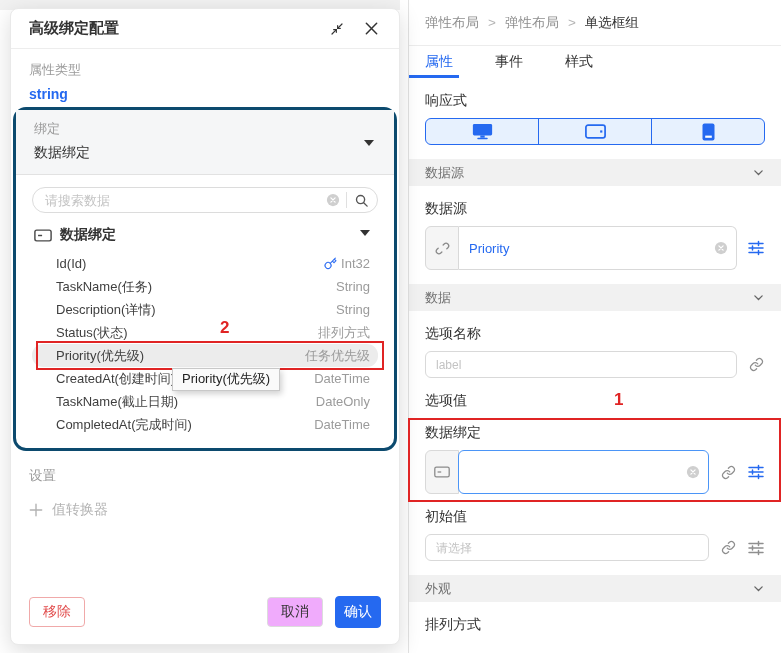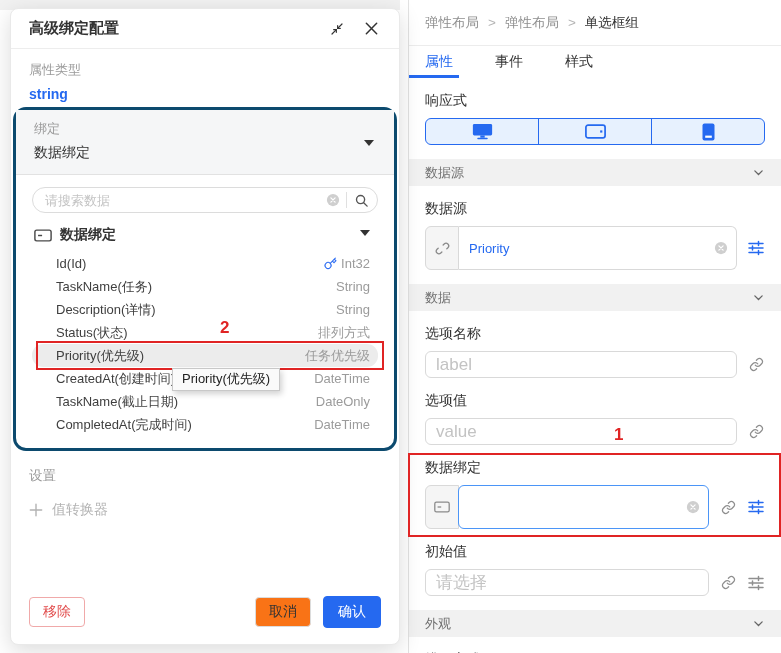--- a/index.html
+++ b/index.html
@@ -47,41 +47,41 @@
   .tree-row { position:relative; display:flex; align-items:center; height:23px; padding:0 8px 0 24px; font-size:13px; color:#3f3f3f; cursor:pointer; }
   .tree-row .row-type { margin-left:auto; color:#9b9b9b; display:flex; align-items:center; gap:4px; }
   .tree-row.hl { background:#ececec; border-radius:11px; }
 
   .settings-label { margin-top:16px; font-size:13.5px; color:#9a9a9a; }
   .add-converter { display:flex; align-items:center; gap:9px; margin-top:16px; color:#b3b3b3; font-size:14px; cursor:pointer; }
 
   .dlg-footer { position:absolute; left:0; right:0; bottom:0; display:flex; align-items:center; padding:14px 18px 16px; }
   .btn { font-size:14px; border-radius:4px; cursor:pointer; font-family:inherit; }
   .btn-remove { padding:5px 13px; background:#fff; border:1px solid #f0a9a9; color:#e14b4b; }
-  .btn-cancel { margin-left:auto; padding:5px 13px; background:#f97316; border:1px solid #dcdcdc; color:#333; }
-  .btn-confirm { margin-left:12px; padding:6px 14px; background:#2569f0; border:1px solid #2569f0; color:#fff; }
+  .btn-cancel { margin-left:auto; padding:5px 13px; background:#f0abfc; border:1px solid #dcdcdc; color:#333; }
+  .btn-confirm { margin-left:12px; padding:6px 8px; background:#2569f0; border:1px solid #2569f0; color:#fff; }
 
   
   .panel { position:absolute; left:408px; top:0; width:373px; height:653px; background:#fff; border-left:1px solid #e2e2e2; }
   .breadcrumb { height:46px; display:flex; align-items:center; gap:9px; padding:0 16px; border-bottom:1px solid #ececec; font-size:13.5px; }
   .bc-item { color:#8f8f8f; cursor:pointer; }
   .bc-item.current { color:#333; }
   .bc-sep { color:#b5b5b5; }
   .tabs { position:relative; display:flex; gap:42px; height:32px; align-items:center; padding:0 16px; }
   .tab { font-size:14px; color:#333; cursor:pointer; }
   .tab.active { color:#2569f0; }
   .tab-underline { position:absolute; left:0; bottom:0; width:50px; height:3px; background:#2569f0; }
   .fld-label { margin:14px 16px 8px; font-size:14px; color:#333; }
   .segmented { display:flex; height:27px; margin:8px 16px 14px; border:1px solid #2569f0; background:#e7f1fe; border-radius:6px; overflow:hidden; }
   .segment { flex:1; display:flex; align-items:center; justify-content:center; cursor:pointer; }
   .segment + .segment { border-left:1px solid #2569f0; }
   .sec-head { display:flex; align-items:center; height:27px; background:#f1f1f1; padding:0 16px; font-size:13px; color:#6f6f6f; cursor:pointer; }
   .sec-head .chev { margin-left:auto; }
   .fld-row { display:flex; align-items:center; gap:10px; margin:0 16px 14px; }
-  .txt-input { flex:1; height:27px; border:1px solid #d9d9d9; border-radius:6px; padding:0 10px; font-size:17px; color:#333; outline:none; font-family:inherit; min-width:0; }
+  .txt-input { flex:1; height:27px; border:1px solid #d9d9d9; border-radius:6px; padding:0 10px; font-size:12px; color:#333; outline:none; font-family:inherit; min-width:0; }
   .txt-input::placeholder { color:#c3c3c3; }
   .in-group { flex:1; display:flex; height:44px; }
   .in-addon { width:34px; background:#f5f5f5; border:1px solid #d9d9d9; border-radius:6px 0 0 6px; display:flex; align-items:center; justify-content:center; color:#8a8a8a; }
   .in-field { flex:1; display:flex; align-items:center; border:1px solid #d9d9d9; border-left:none; border-radius:0 6px 6px 0; padding:0 8px 0 10px; background:#fff; min-width:0; }
   .in-field input { flex:1; border:none; outline:none; font-size:13px; background:transparent; min-width:0; font-family:inherit; }
   .in-field input.blue-val { color:#2569f0; }
   .in-field.focused { border:1.5px solid #4b95f7; border-radius:6px; margin-left:-1px; }
   .icon-btn { display:inline-flex; align-items:center; justify-content:center; width:18px; height:18px; cursor:pointer; color:#8f8f8f; flex:none; }
   .icon-btn.blue { color:#2569f0; }
   .clear-btn { display:inline-flex; cursor:pointer; flex:none; }
@@ -319,29 +319,20 @@
     <input class="txt-input" placeholder="label" style="">
     <span class="icon-btn">
       <svg width="15" height="15" viewBox="0 0 24 24" fill="none" stroke="currentColor" stroke-width="2" stroke-linecap="round">
           <path d="M10 13a5 5 0 0 0 7.5.5l3-3a5 5 0 0 0-7-7l-1.7 1.7"></path>
           <path d="M14 11a5 5 0 0 0-7.5-.5l-3 3a5 5 0 0 0 7 7l1.7-1.7"></path>
         </svg>
     </span>
   </div>
 
   <div class="fld-label">选项值</div>
-  <div class="fld-row">
-    <input class="txt-input" placeholder="value" style="">
-    <span class="icon-btn">
-      <svg width="15" height="15" viewBox="0 0 24 24" fill="none" stroke="currentColor" stroke-width="2" stroke-linecap="round">
-          <path d="M10 13a5 5 0 0 0 7.5.5l3-3a5 5 0 0 0-7-7l-1.7 1.7"></path>
-          <path d="M14 11a5 5 0 0 0-7.5-.5l-3 3a5 5 0 0 0 7 7l1.7-1.7"></path>
-        </svg>
-    </span>
-  </div>
 
   <div class="annotated">
     <div class="red-frame" style="left:-1px; right:0; top:-6px; bottom:-8px;"></div>
     <div class="ann-num" style="left:205px; top:-34px;">1</div>
     <div class="fld-label">数据绑定</div>
     <div class="fld-row">
       <div class="in-group">
         <span class="in-addon">
           <svg width="16" height="12" viewBox="0 0 20 14" fill="none" stroke="currentColor" stroke-width="1.6">
               <rect x="1" y="1" width="18" height="12" rx="2"></rect>

